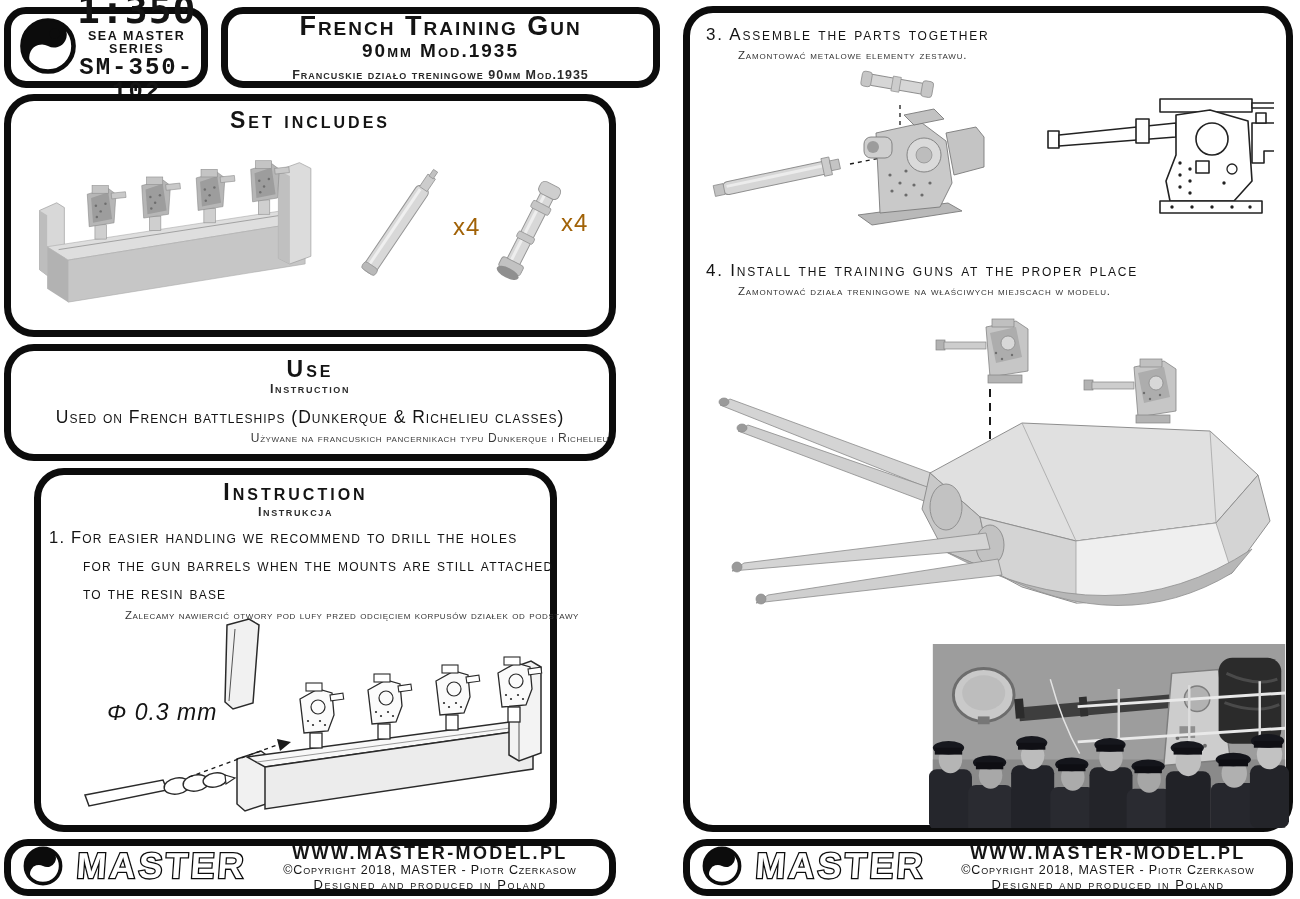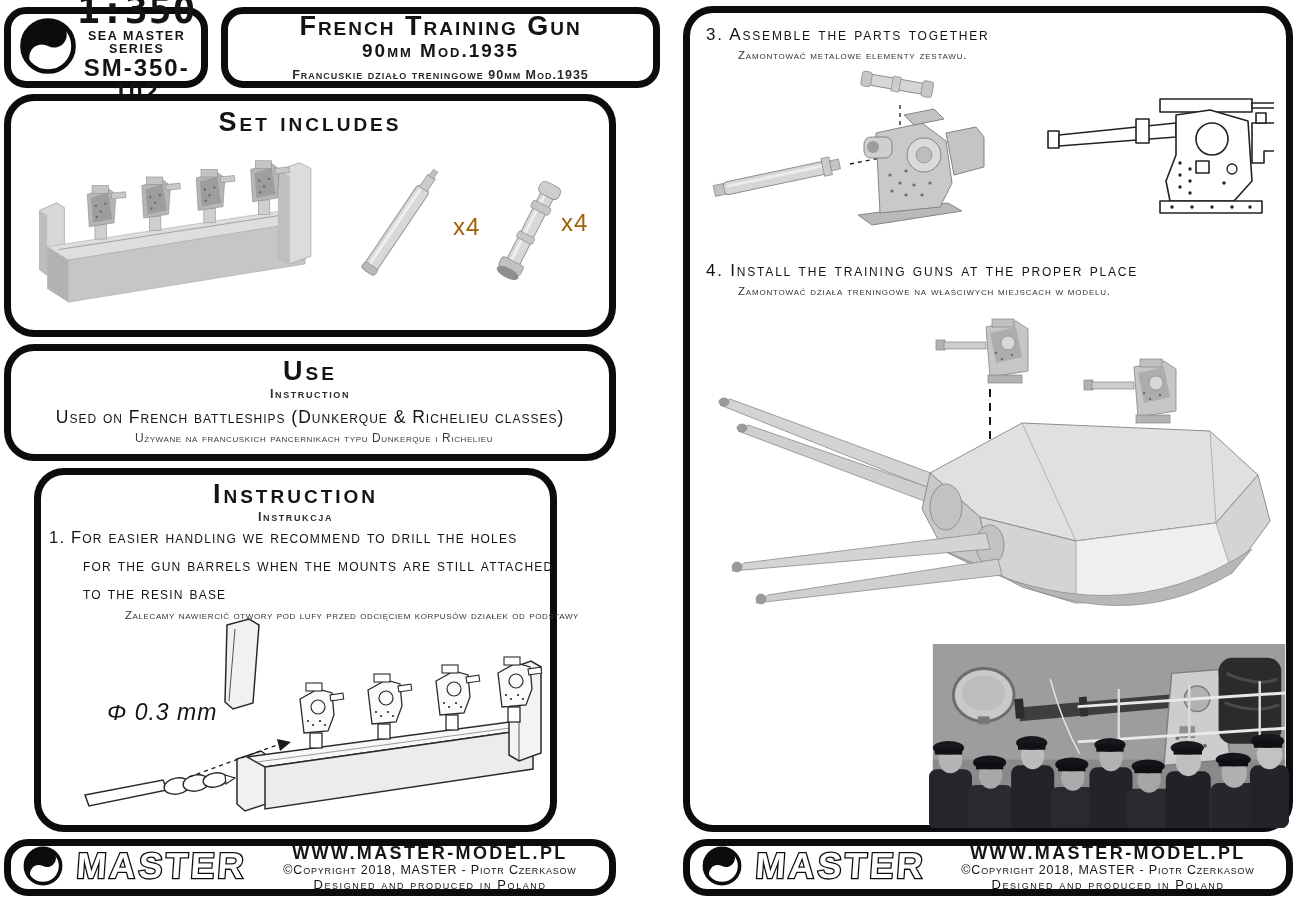--- a/index.html
+++ b/index.html
@@ -8,31 +8,31 @@
 
   .box { position:absolute; background:#fff; border:7px solid #0c0c0c; border-radius:30px; }
   .abs { position:absolute; }
 
   
   .logo-box { left:4px; top:7px; width:204px; height:81px; border-radius:22px;
               display:flex; align-items:center; padding:2px 8px; }
   .logo-text { flex:1; text-align:center; line-height:1; }
   .scale-big { font-family:"DejaVu Sans Mono",monospace; font-weight:bold; font-size:38px; letter-spacing:1px; }
   .series    { font-weight:bold; font-size:12.5px; letter-spacing:1.6px; margin-top:1px; }
-  .code      { font-family:Liberation Sans, sans-serif; font-weight:bold; font-size:24px; letter-spacing:2px; margin-top:1px; }
+  .code      { font-family:Liberation Mono, monospace; font-weight:bold; font-size:24px; letter-spacing:2px; margin-top:1px; }
 
   .title-box { left:221px; top:7px; width:439px; height:81px; border-radius:22px;
                display:flex; flex-direction:column; align-items:center; justify-content:center; }
   .kit-title    { font-variant:small-caps; font-weight:bold; font-size:27px; letter-spacing:2px; line-height:1; }
   .kit-subtitle { font-variant:small-caps; font-weight:bold; font-size:19px; letter-spacing:2px; line-height:1.15; }
   .title-rule   { width:320px; height:2px; background:#161616; margin:4px 0 3px 0; }
   .kit-title-pl { font-variant:small-caps; font-weight:bold; font-size:12.5px; letter-spacing:1px; color:#2a2a2a; }
 
   
-  .sec-heading    { font-variant:small-caps; font-weight:bold; font-size:27px; letter-spacing:3px; text-align:center; line-height:1.1; }
+  .sec-heading    { font-variant:small-caps; font-weight:bold; font-size:23px; letter-spacing:3px; text-align:center; line-height:1.1; }
   .sec-heading-pl { font-variant:small-caps; font-weight:bold; font-size:12.5px; letter-spacing:1.6px; text-align:center; color:#2b2b2b; }
 
   .set-box   { left:4px; top:94px;  width:612px; height:243px; }
   .use-box   { left:4px; top:344px; width:612px; height:117px; }
   .instr-box { left:4px; top:468px; width:523px; height:364px;margin-left:30px; }
 
   .use-text    { font-variant:small-caps; font-size:17.5px; letter-spacing:1px; text-align:center; }
   .use-text-pl { font-variant:small-caps; font-size:12px; letter-spacing:.6px; text-align:center; color:#3a3a3a; }
 
   .step-line    { font-variant:small-caps; font-size:16.5px; letter-spacing:1.2px; line-height:1.7; }
@@ -148,21 +148,21 @@
   </span>
   <div class="abs qty-label" style="left:550px; top:108px;">x4</div>
 </div>
 
 <div class="box use-box">
   <div class="abs" style="left:0;right:0;top:6px;">
     <div class="sec-heading">Use</div>
     <div class="sec-heading-pl">Instruction</div>
   </div>
   <div class="abs use-text" style="left:0;right:0;top:56px;">Used on French battleships (Dunkerque &amp; Richelieu classes)</div>
-  <div class="abs use-text-pl" style="left:8px;right:0;top:80px;">Używane na francuskich pancernikach typu Dunkerque i Richelieu</div>
+  <div class="abs use-text-pl" style="left:8px;right:0;top:80px;text-align:right;">Używane na francuskich pancernikach typu Dunkerque i Richelieu</div>
 </div>
 
 <div class="box instr-box">
   <div class="abs" style="left:0;right:0;top:5px;">
     <div class="sec-heading">Instruction</div>
     <div class="sec-heading-pl">Instrukcja</div>
   </div>
   <div class="abs" style="left:8px; top:48px; width:580px;">
     <div class="step-line">1. For easier handling we recommend to drill the holes</div>
     <div class="step-line" style="padding-left:34px;">for the gun barrels when the mounts are still attached</div>

